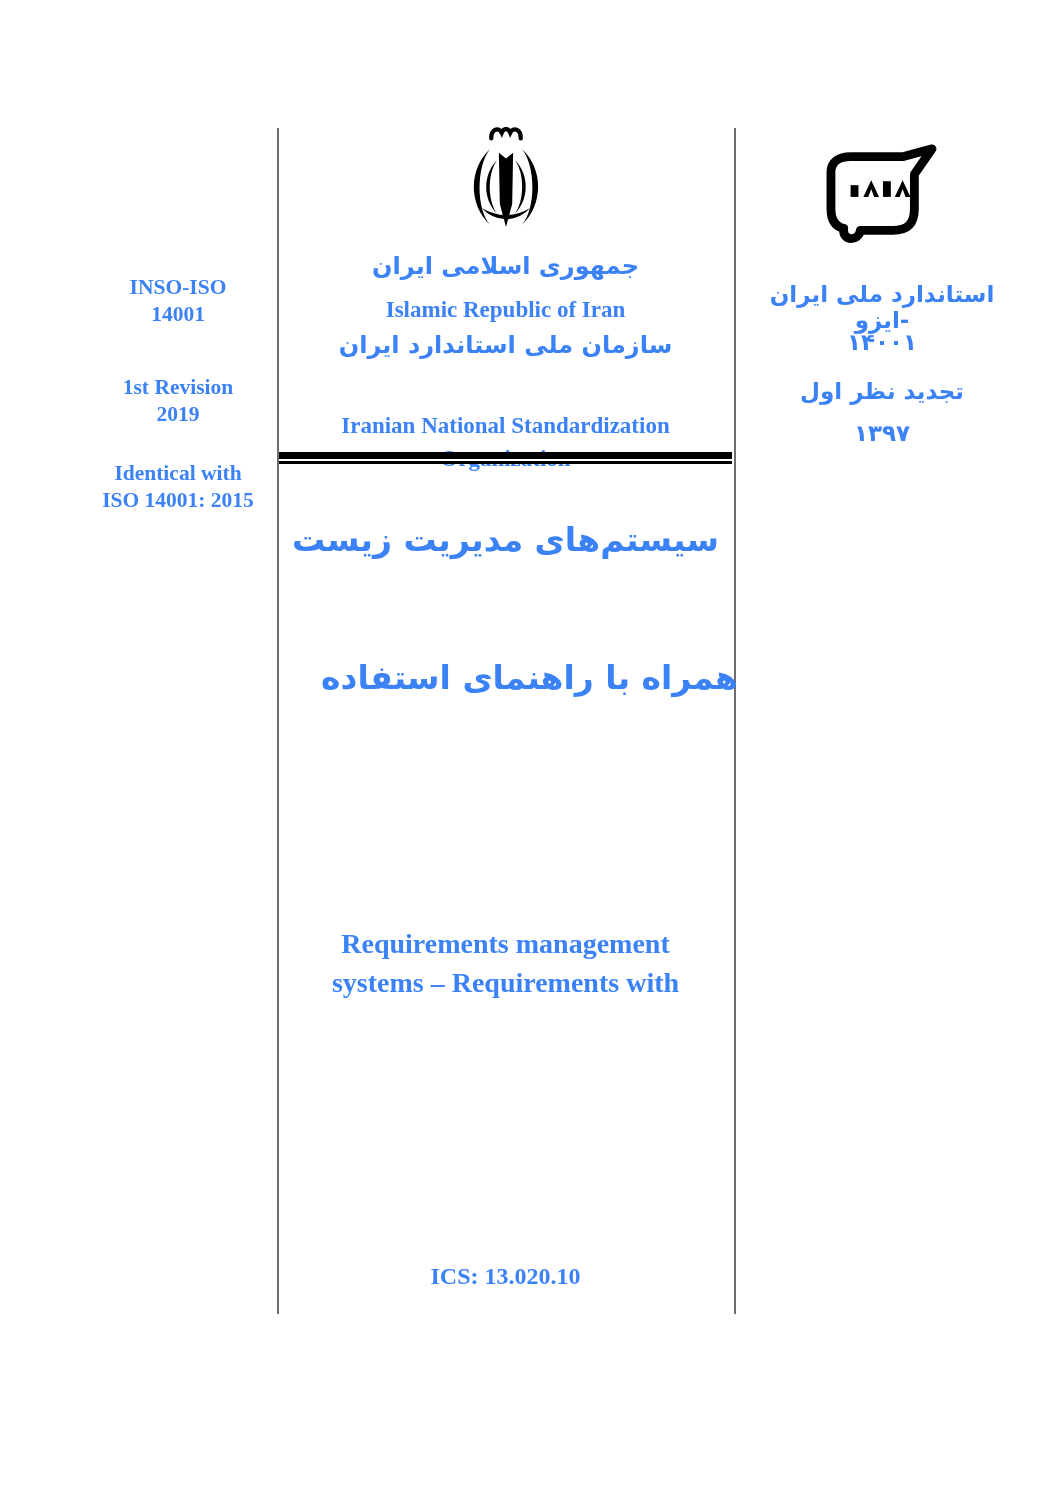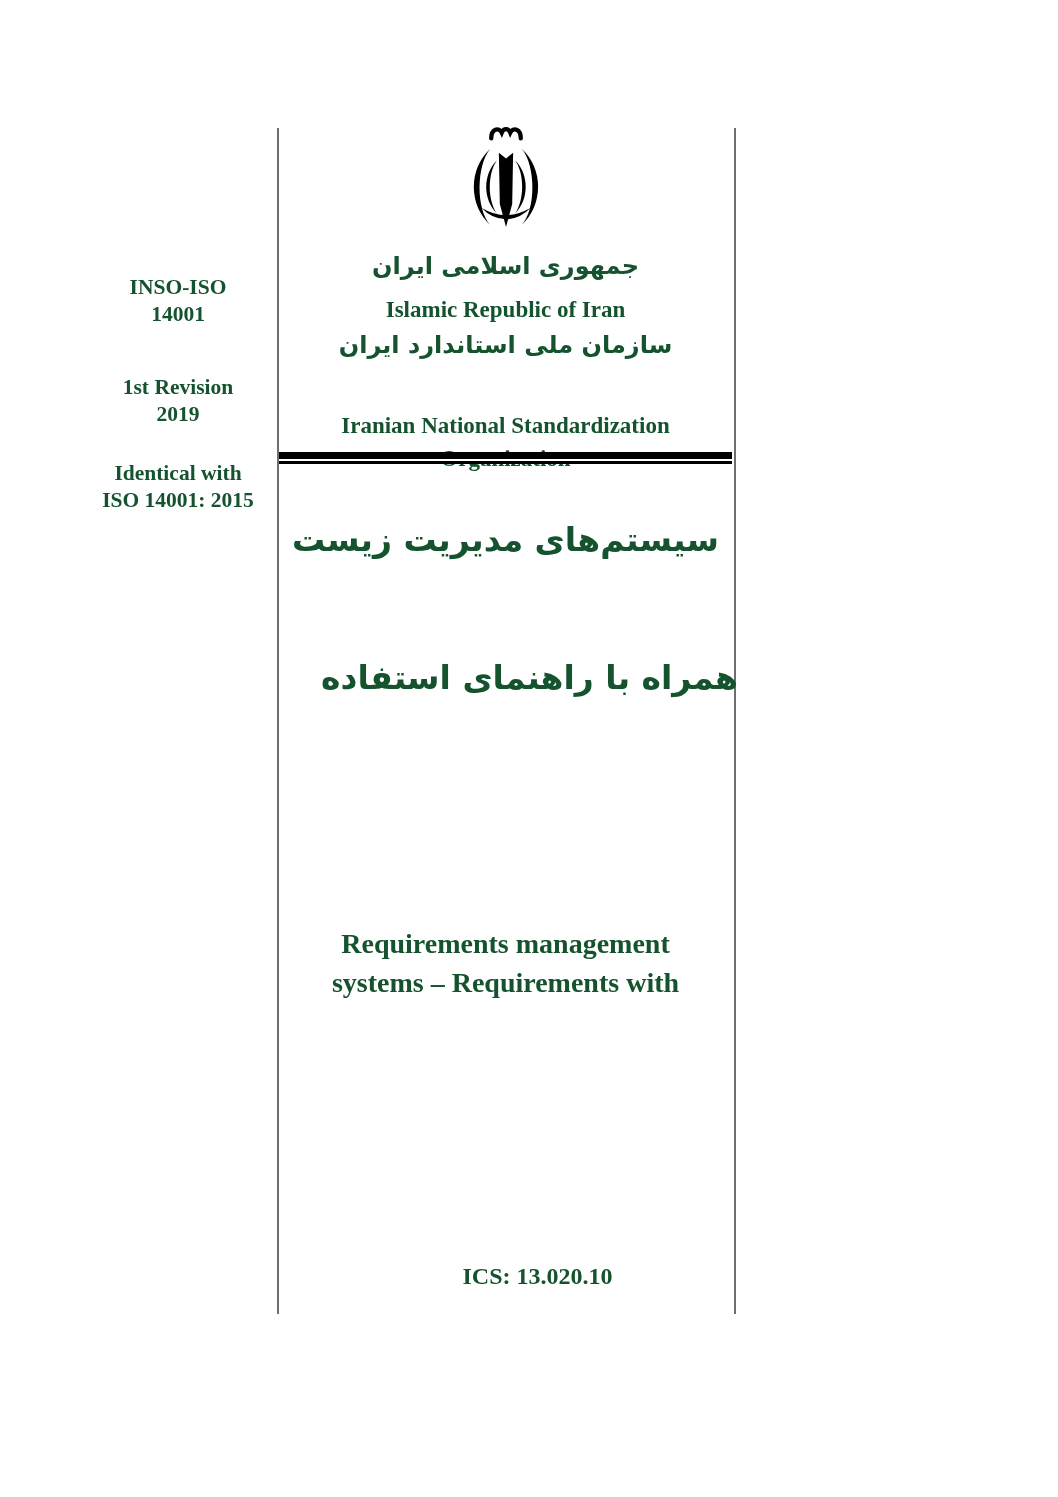--- a/index.html
+++ b/index.html
@@ -1,20 +1,20 @@
 <!DOCTYPE html>
 <html><head>
 <meta charset="utf-8">
 <style>
   html,body { margin:0; padding:0; background:#fff; }
   .page {
     position:relative;
     width:1058px; height:1497px;
     background:#ffffff;
-    color:#14532d;
+    color:#3b82f6;
     overflow:hidden;
   }
   .vline {
     position:absolute;
     top:128px;
     width:2px; height:1186px;
     background:#6e6e6e;
   }
   .vline-left  { left:277px; }
   .vline-right { left:734px; }
@@ -42,21 +42,21 @@
     position:absolute; top:452px; left:0; width:100%;
     height:2px; background:#fff;
     border-top:7px solid #000;
     border-bottom:3px solid #000;
   }
   .title-fa { font-size:33px; }
   .tfa1 { top:520px; }
   .tfa2 { top:590px; }
   .tfa3 { top:658px;padding-left:24px; }
   .title-en { top:924px; font-size:28px; line-height:39px; }
-  .ics { top:1263px; font-size:24px;padding-left:32px; }
+  .ics { top:1263px; font-size:24px; }
 
   
   .right-col { left:744px; width:276px; }
   .logo { position:absolute; top:140px; left:50%; transform:translateX(-50%); }
   .std-fa  { top:281px; font-size:23px; }
   .std-num { top:329px; font-size:23px; }
   .rev-fa  { top:378px; font-size:23px; }
   .year-fa { top:420px; font-size:23px; }
 </style>
 </head>
@@ -110,14 +110,33 @@
     <div class="abs fa title-fa tfa3" dir="rtl">همراه با راهنمای استفاده</div>
 
     <div class="abs en-serif title-en">
       <div>Requirements management</div>
       <div>systems – Requirements with</div>
     </div>
 
     <div class="abs en-serif ics">ICS: 13.020.10</div>
   </div>
 
+  <div class="col right-col">
+
+    <svg class="logo" width="128" height="106" viewBox="0 0 130 108" xmlns="http://www.w3.org/2000/svg">
+      <path d="M33,17 L86,17 L116,9 L98,35 L98,70 C98,86 90,92 76,92 L43,92 C41,104 24,103 26,90 C17,88 13,81 13,70 L13,33 C13,22 21,17 33,17 Z" fill="none" stroke="#000" stroke-width="9" stroke-linejoin="round"></path>
+      <g fill="#000">
+        <rect x="33" y="46" width="8" height="12"></rect>
+        <path d="M46,58 L54,41 L62,58 Z"></path>
+        <path d="M51,58 L54,50 L57,58 Z" fill="#fff"></path>
+        <rect x="66" y="42" width="8" height="16"></rect>
+        <path d="M78,58 L86,41 L94,58 Z"></path>
+        <path d="M83,58 L86,50 L89,58 Z" fill="#fff"></path>
+      </g>
+    </svg>
+
+    <div class="abs fa std-fa" dir="rtl">استاندارد ملی ایران -ایزو</div>
+    <div class="abs fa std-num" dir="rtl">۱۴۰۰۱</div>
+    <div class="abs fa rev-fa" dir="rtl">تجدید نظر اول</div>
+    <div class="abs fa year-fa" dir="rtl">۱۳۹۷</div>
+  </div>
 
 </div>
 
 </body></html>

